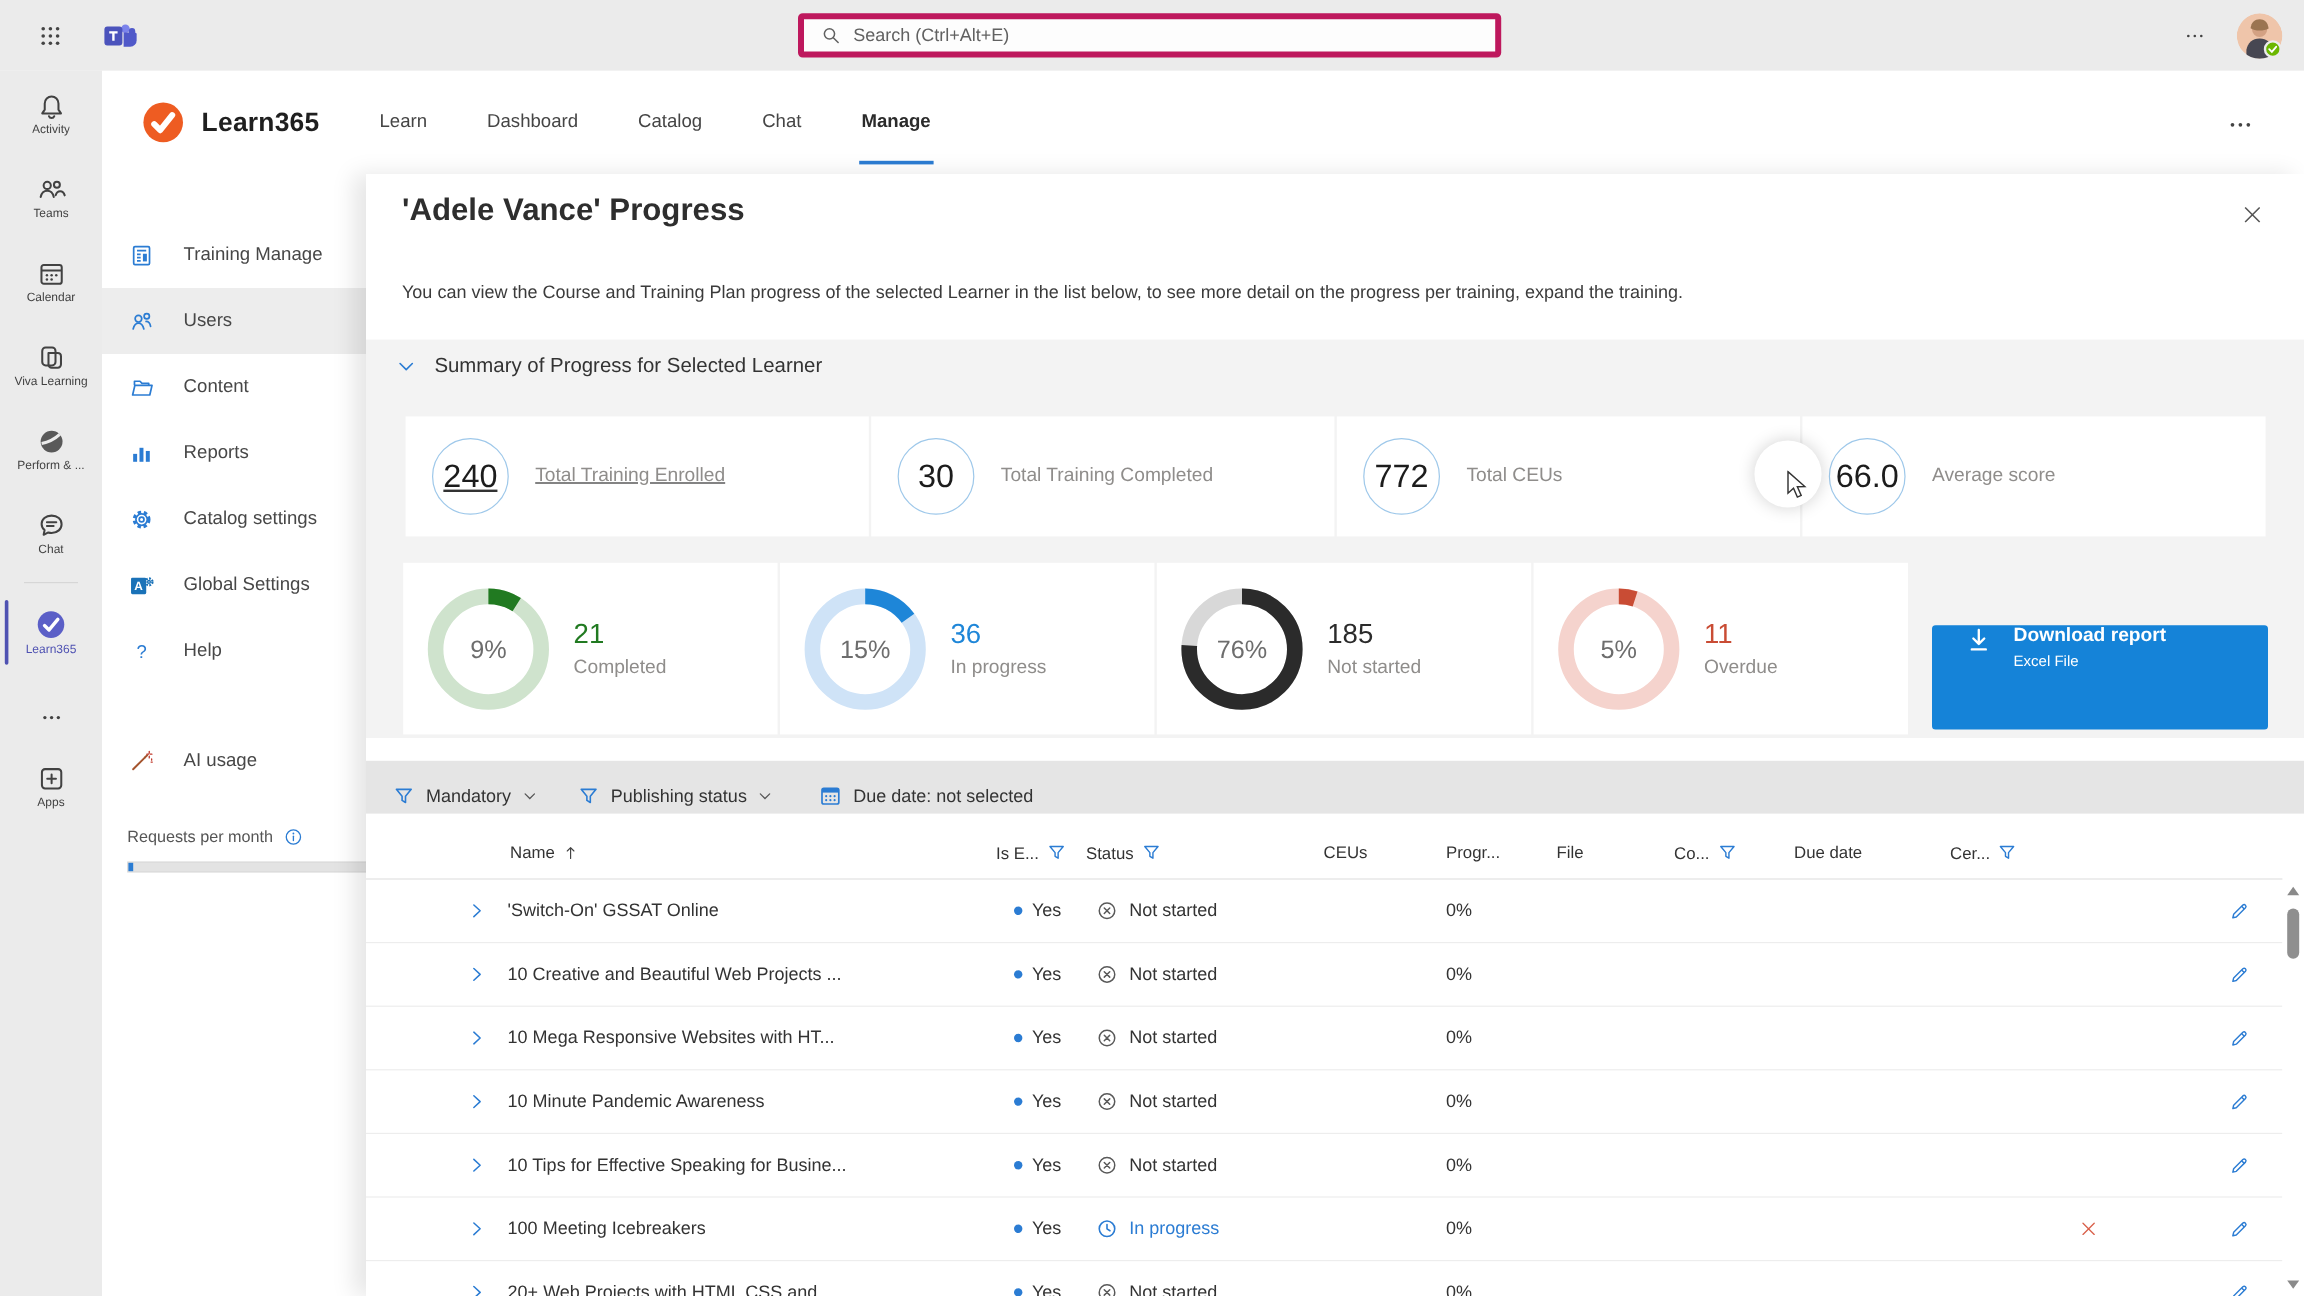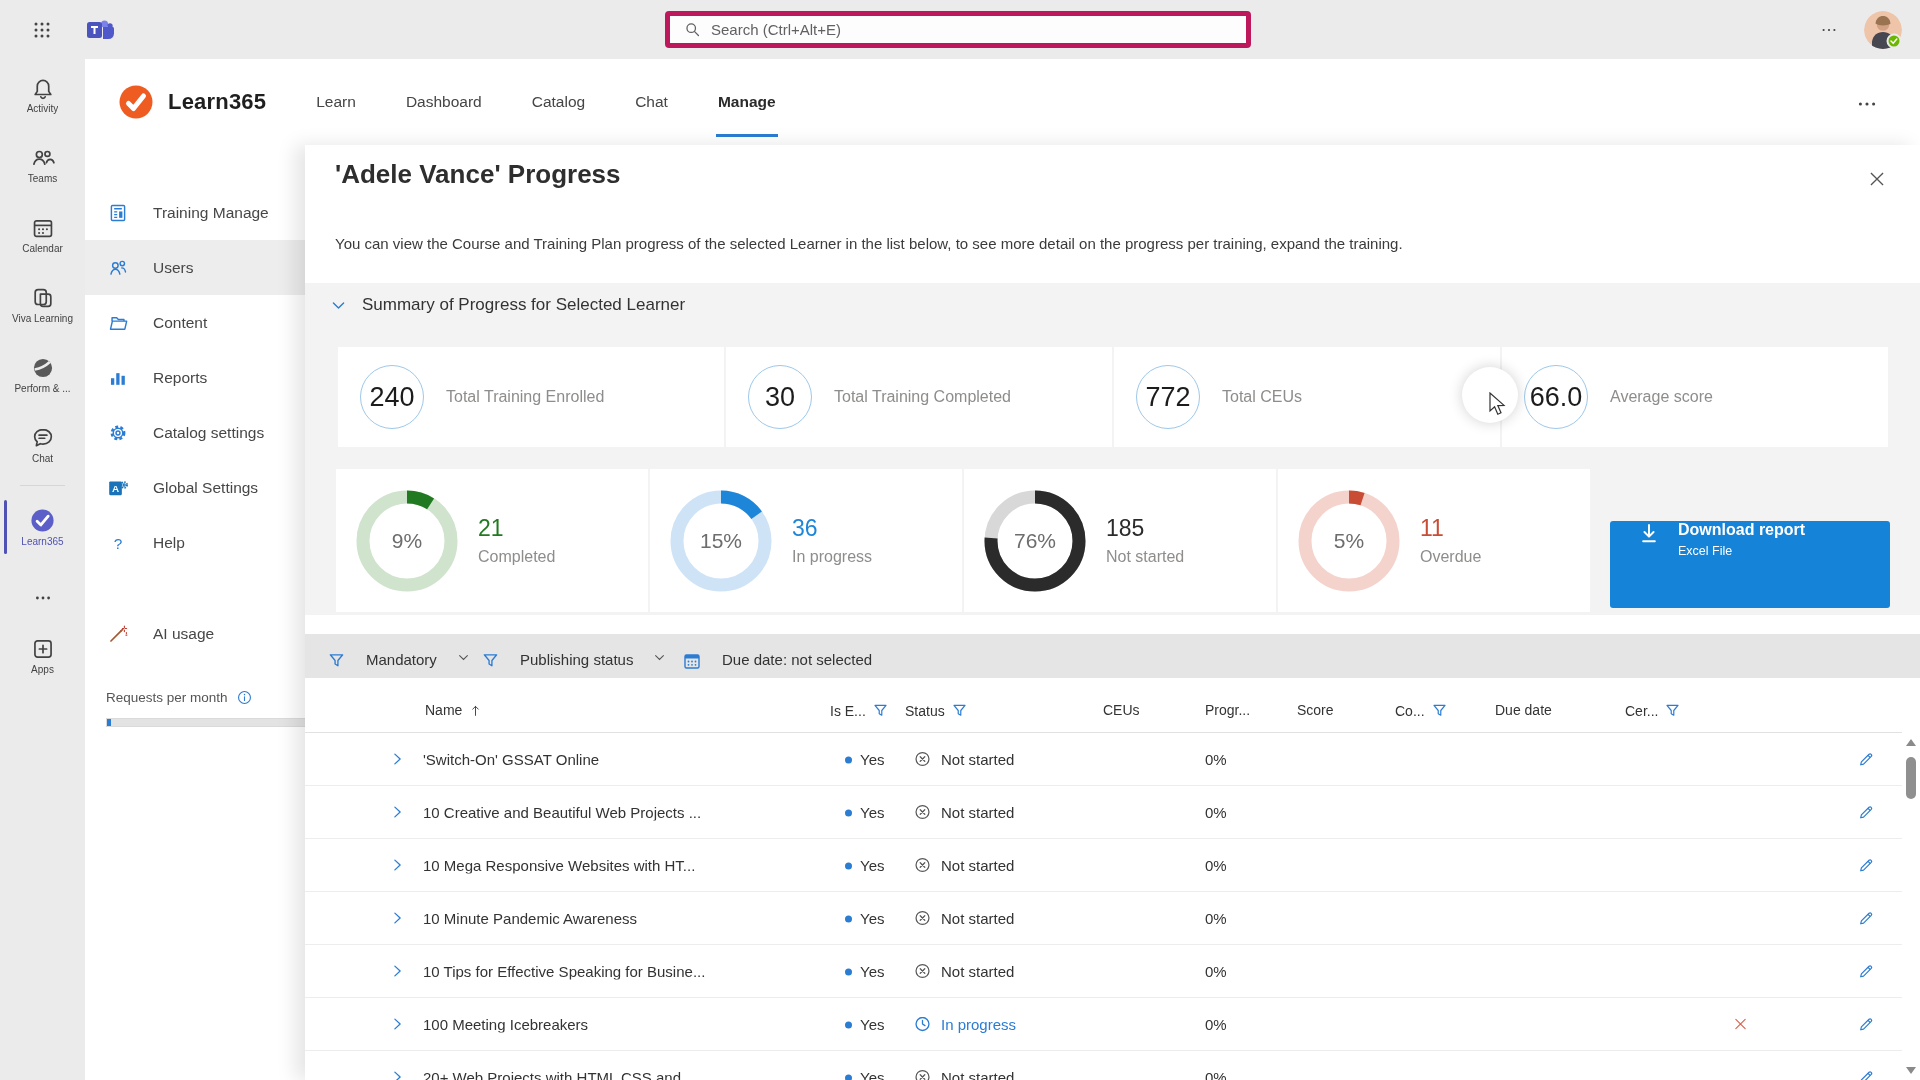--- a/index.html
+++ b/index.html
@@ -72,21 +72,21 @@
   .donut-text { margin-left:16px; }
   .donut-value { font-size:23px; }
   .donut-label { font-size:16px; color:#8f8d8b; margin-top:6px; }
   .download-btn { position:absolute; left:1305px; top:238px; width:280px; height:87px; background:#1583d8;
     color:#fff; border:none; border-radius:3px; cursor:pointer; display:flex; text-align:left;
     padding-left:26px; gap:16px; font-family:inherit; }
   .dl-title { font-size:16px; font-weight:bold; }
   .dl-sub { font-size:12.5px; margin-top:5px; }
 
   .filter-bar { position:absolute; left:0; top:489px; width:1615px; height:44px; background:#e5e5e5; }
-  .filter-item { position:absolute; top:17px; height:44px; display:flex; align-items:flex-start; gap:20px; font-size:15px; color:#333; cursor:pointer; }
+  .filter-item { position:absolute; top:7px; height:44px; display:flex; align-items:center; gap:9px; font-size:15px; color:#333; cursor:pointer; }
   .table-search { position:absolute; left:1343px; top:1px; width:260px; height:42px; background:#fff;
     border:1px solid #e3e3e3; border-bottom:2px solid #6b6b6b; border-radius:3px; display:flex; align-items:center; padding-left:12px; }
   .table-search input { border:none; outline:none; font-size:15px; color:#555; margin-left:10px; width:200px; font-family:inherit; background:transparent; }
   .table-search input::placeholder { color:#767676; }
 
   .thead { position:absolute; left:0; top:545px; width:1597px; height:43px; border-bottom:1px solid #e1e1e1; }
   .th { position:absolute; top:12px; font-size:14px; color:#333; display:flex; align-items:center; gap:6px; cursor:pointer; white-space:nowrap; }
   .tbody { position:absolute; left:0; top:588px; width:1597px; height:347px; overflow:hidden; }
   .trow { position:relative; height:53px; border-bottom:1px solid #ededed; }
   .cell { position:absolute; top:50%; transform:translateY(-50%); font-size:15px; color:#333; white-space:nowrap; }
@@ -413,21 +413,21 @@
   <div class="summary-section">
     <div class="summary-head">
       <span>
         <svg width="17" height="17" viewBox="0 0 20 20" stroke="#2b7cd3" stroke-width="1.6" fill="none" stroke-linecap="round" stroke-linejoin="round">
           <path d="m4 7 6 6 6-6"></path>
           </svg>
       </span>
       <span class="shlabel">Summary of Progress for Selected Learner</span>
     </div>
     <div id="stat-cards">
-        <div class="stat-card" style="left: 33px; width: 386px;">
+        <div class="stat-card" style="left: 33px; width: 386px; text-decoration: underline;">
           <div class="stat-circle">240</div>
           <div class="stat-label">Total Training Enrolled</div>
         </div>
         <div class="stat-card" style="left: 421px; width: 386px;">
           <div class="stat-circle">30</div>
           <div class="stat-label">Total Training Completed</div>
         </div>
         <div class="stat-card" style="left: 809px; width: 386px;">
           <div class="stat-circle">772</div>
           <div class="stat-label">Total CEUs</div>
@@ -575,21 +575,21 @@
           </svg>
         </span>
       </div>
       <div class="th" style="left: 798px;">
         <span>CEUs</span>
       </div>
       <div class="th" style="left: 900px;">
         <span>Progr...</span>
       </div>
       <div class="th" style="left: 992px;">
-        <span>Score</span>
+        <span>File</span>
       </div>
       <div class="th" style="left: 1090px;">
         <span>Co...</span>
         <span>
           <svg width="17" height="17" viewBox="0 0 20 20" stroke="#2b7cd3" stroke-width="1.4" fill="none" stroke-linejoin="round">
             <path d="M3.5 4h13l-5 6v5.5l-3-1.8V10z"></path>
           </svg>
         </span>
       </div>
       <div class="th" style="left: 1190px;">

